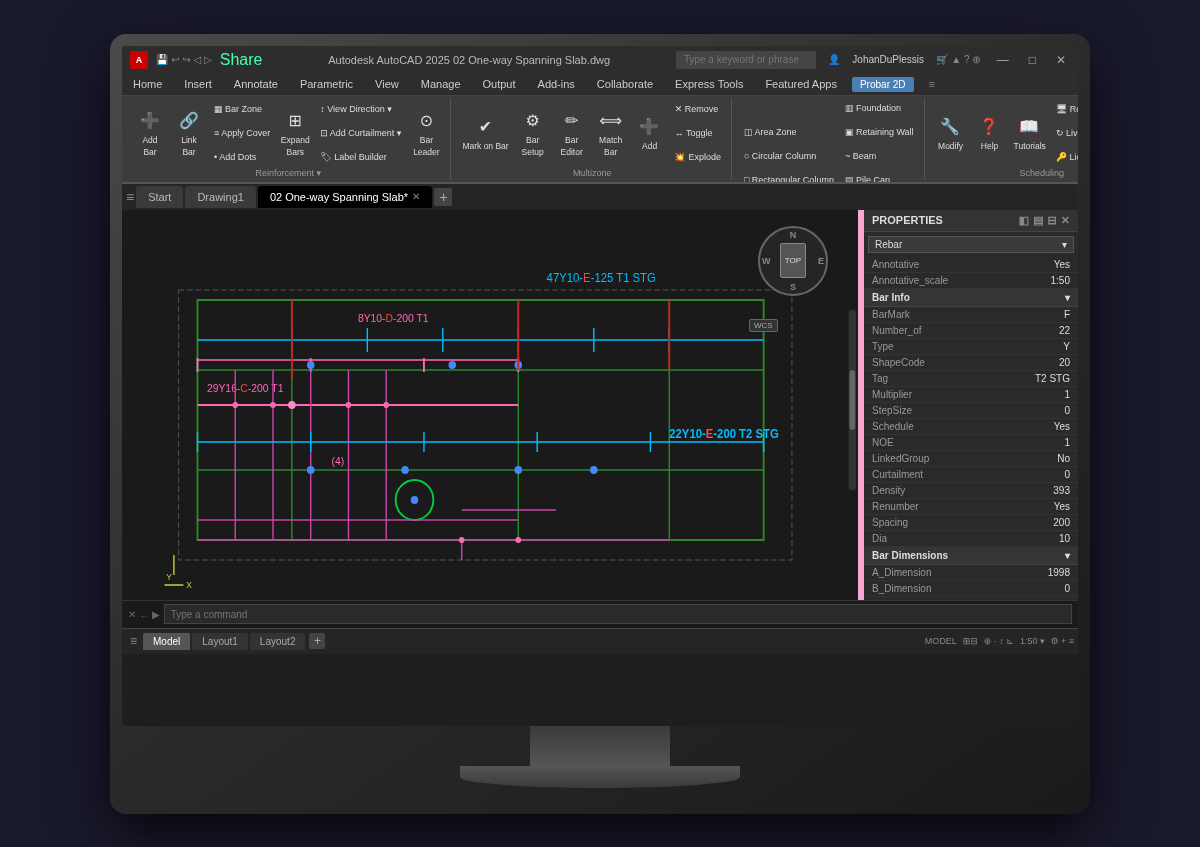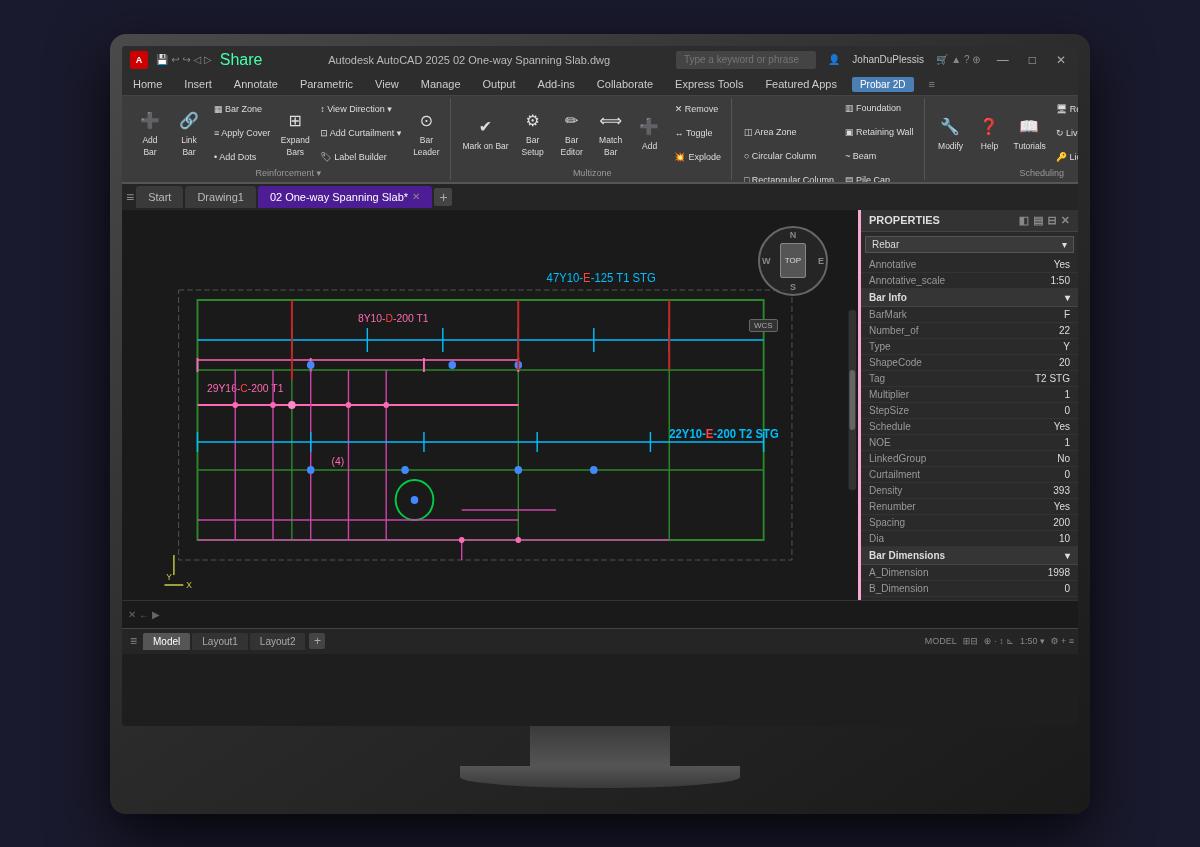--- a/index.html
+++ b/index.html
@@ -221,21 +221,21 @@
       color: #bbb;
       border-radius: 3px 3px 0 0;
       cursor: pointer;
       font-size: 11px;
       height: 22px;
       display: flex;
       align-items: center;
       gap: 4px;
     }
     .tab-item.active {
-      background: #4c1d95;
+      background: #000000;
       color: #fff;
     }
     .tab-close {
       font-size: 10px;
       color: #888;
     }
 
     
     .canvas-area {
       flex: 1;
@@ -249,21 +249,21 @@
       top: 6px;
       left: 8px;
       font-size: 10px;
       color: #aaa;
     }
 
     
     .properties-panel {
       width: 220px;
       background: #2a2a2a;
-      border-left: 3px solid #f9a8d4;
+      border-left: 6px solid #f9a8d4;
       font-size: 10px;
       overflow-y: auto;
       display: flex;
       flex-direction: column;
     }
 
     .panel-title {
       padding: 4px 8px;
       font-size: 11px;
       color: #ddd;
@@ -850,20 +850,21 @@
               <span class="prop-label">C_Dimension</span>
               <span class="prop-value">0</span>
             </div>
           </div>
 
       </div>
     </div>
 
     <div class="command-line">
       <span style="color:#666;font-size:10px">✕ ← ▶</span>
+      <input class="command-input" placeholder="Type a command" style="">
     </div>
 
     <div class="layout-tabs">
       <span style="color:#888;font-size:12px;cursor:pointer;padding:0 4px;">≡</span>
       <div class="layout-tab active">Model</div>
       <div class="layout-tab">Layout1</div>
       <div class="layout-tab">Layout2</div>
       <div style="width:16px;height:16px;background:#444;border-radius:2px;display:flex;align-items:center;justify-content:center;cursor:pointer;color:#aaa;font-size:12px;margin-left:2px;">+</div>
 
       <div style="margin-left:auto;display:flex;align-items:center;gap:6px;font-size:9px;color:#888;">

